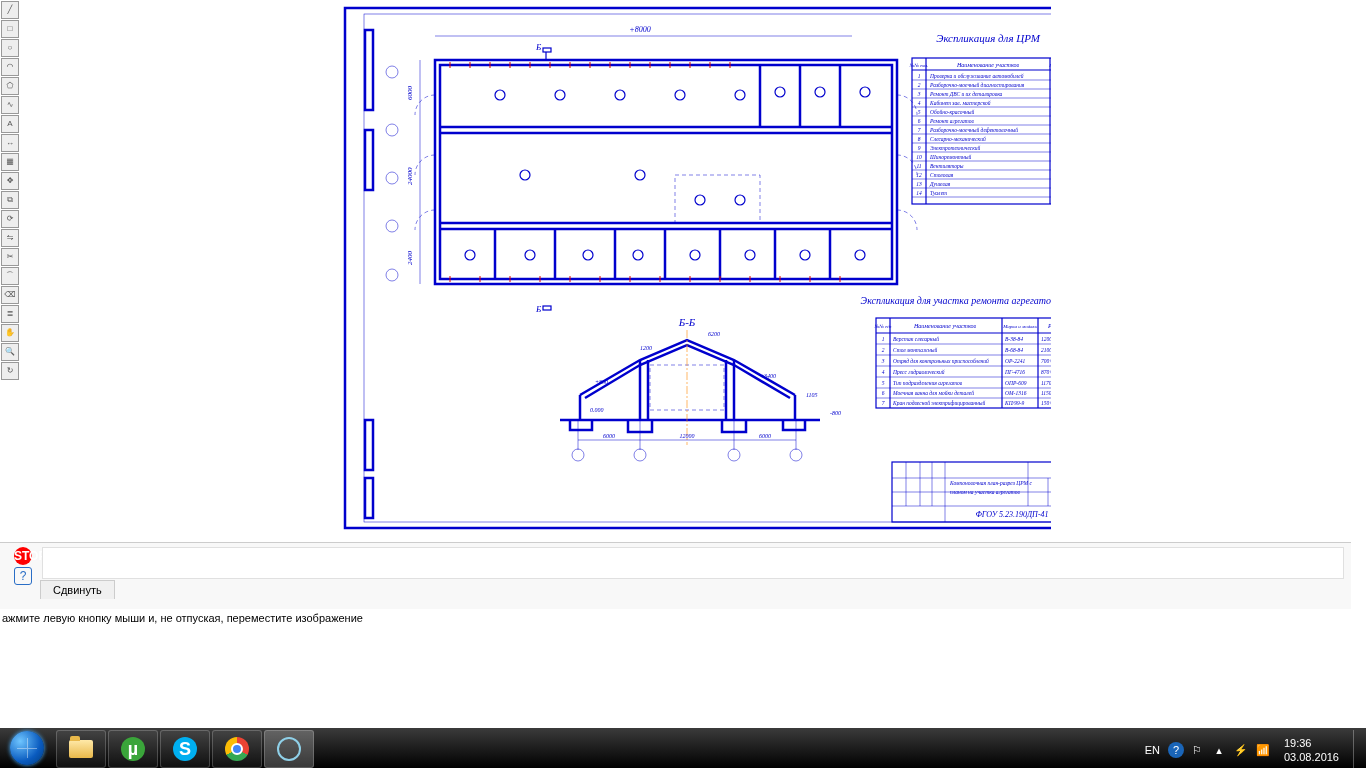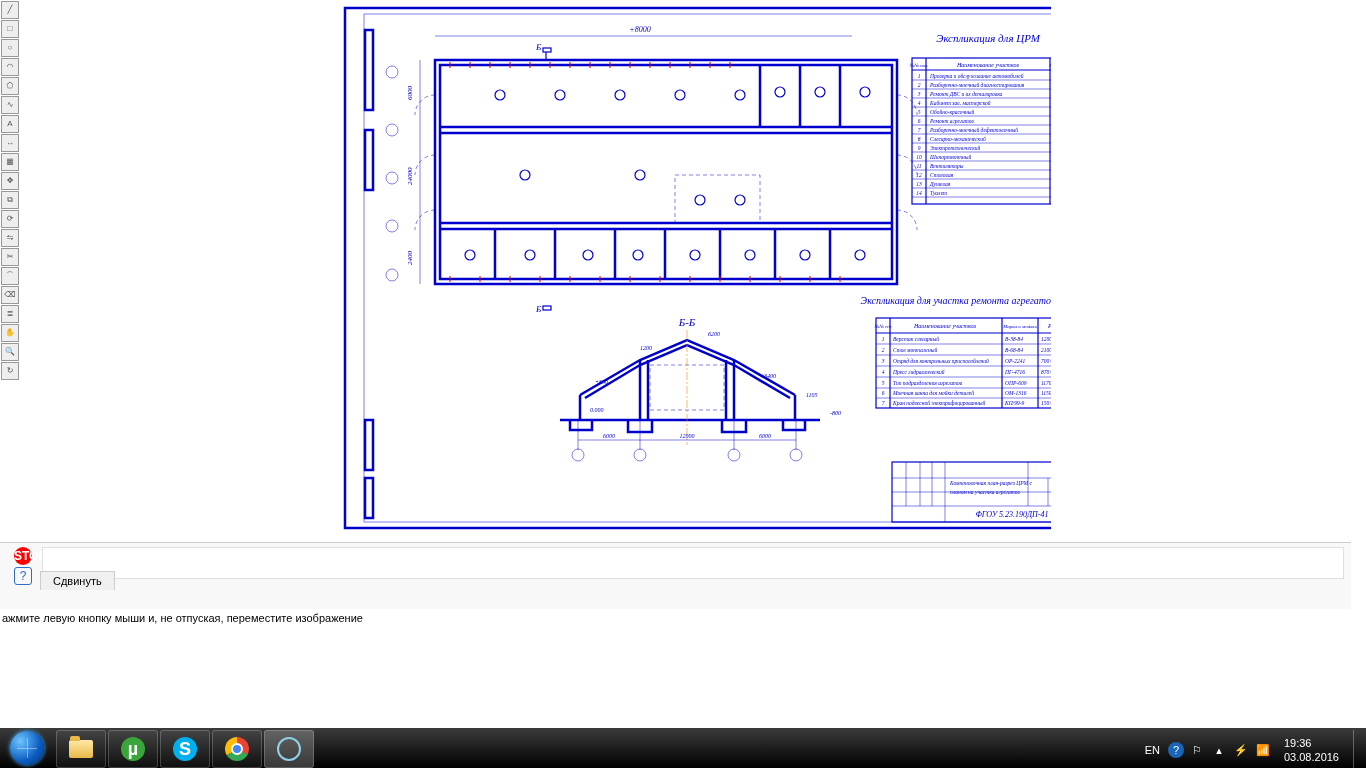--- a/index.html
+++ b/index.html
@@ -14,21 +14,21 @@
 .cad .thk{stroke-width:2.5;}
 .cad .dash{stroke-dasharray:4 3;}
 .cad text{font-family:"Times New Roman",serif;font-style:italic;fill:#0000cd;}
 .cad text.upright{font-style:normal;}
 .command-area{position:absolute;left:0;top:542px;width:1351px;height:66px;border-top:1px solid #ccc;background:#f8f8f8;}
 .cmd-left{position:absolute;left:14px;top:4px;width:22px;}
 .cmd-icon{width:18px;height:18px;margin-bottom:2px;text-align:center;font-size:12px;}
 .stop-ico{background:red;color:#fff;border-radius:50%;line-height:18px;font-weight:bold;}
 .help-ico{color:#2a6ec6;border:1px solid #2a6ec6;border-radius:3px;line-height:16px;width:16px;height:16px;}
 .cmd-input{position:absolute;left:42px;top:4px;width:1300px;height:30px;border:1px solid #e0e0e0;background:#fff;}
-.tab-row{position:absolute;left:40px;bottom:16px;height:22px;}
+.tab-row{position:absolute;left:40px;bottom:7px;height:22px;}
 .tab{display:inline-block;padding:3px 12px;border:1px solid #ccc;border-bottom:none;background:#f0f0f0;font-size:11px;}
 .status-line{position:absolute;left:0;top:612px;width:1366px;height:18px;font-size:11px;color:#000;padding-left:2px;background:#fff;}
 .gap{position:absolute;left:0;top:630px;width:1366px;height:45px;background:#fff;}
 .taskbar{position:absolute;left:0;bottom:0;width:1366px;height:40px;background:linear-gradient(to bottom,#3b3b3b,#000);}
 .start-btn{position:absolute;left:0;top:0;width:54px;height:40px;display:flex;align-items:center;justify-content:center;}
 .win-orb{width:34px;height:34px;border-radius:50%;background:radial-gradient(circle at 30% 30%,#6ec5ff,#0a5bbf 60%,#003a7a);box-shadow:0 0 4px #4ab0ff;position:relative;}
 .win-orb::before{content:"";position:absolute;left:7px;top:7px;width:20px;height:20px;background:
  linear-gradient(#fff,#fff) center/1px 20px no-repeat,
  linear-gradient(#fff,#fff) center/20px 1px no-repeat;opacity:.4;}
 .task-item{position:absolute;top:2px;width:48px;height:36px;border:1px solid rgba(255,255,255,.2);border-radius:3px;background:rgba(255,255,255,.06);display:flex;align-items:center;justify-content:center;font-size:18px;}

